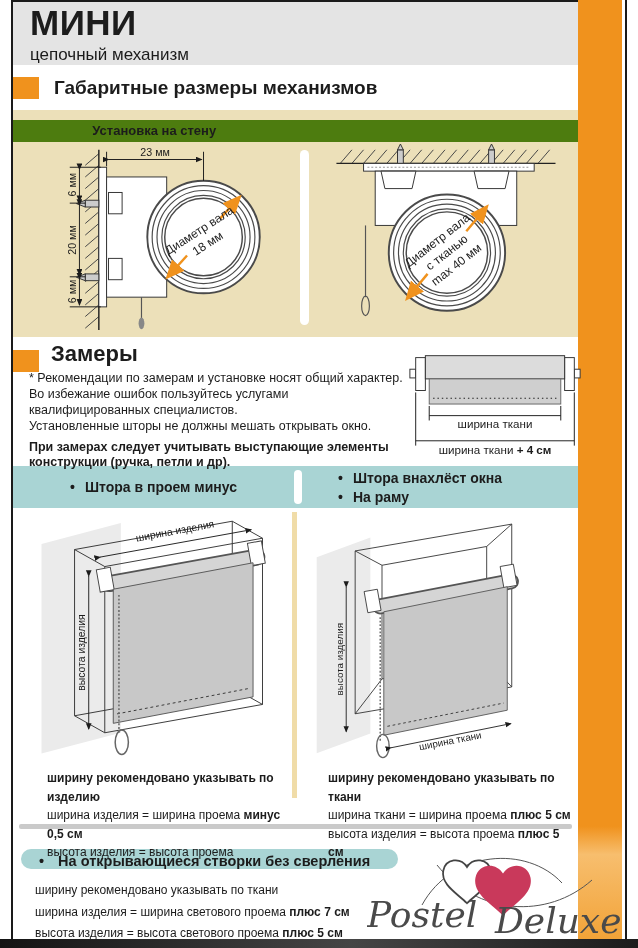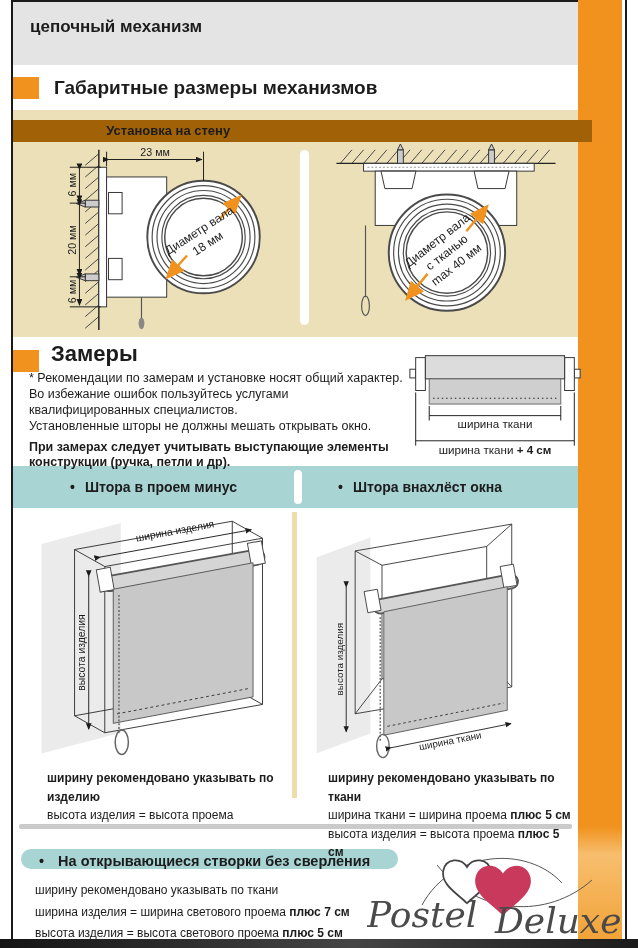--- a/index.html
+++ b/index.html
@@ -9,28 +9,28 @@
   .border-top{position:absolute;left:11px;top:0;width:567px;height:2px;background:#1a1a1a;}
   .border-right{position:absolute;left:625px;top:0;width:2px;height:948px;background:#1a1a1a;}
   .orange-bar{position:absolute;left:578px;top:0;width:44px;height:939px;
     background:linear-gradient(180deg,#F0921D 0%,#F0921D 88%,#F7BE6E 91%,#F2A338 100%);}
   .bottom-bar{position:absolute;left:0;bottom:0;width:638px;height:9px;
     background:linear-gradient(90deg,#141414,#454545 55%,#1c1c1c);}
   .content{position:absolute;left:13px;top:2px;width:565px;}
 
   .hdr{height:63px;background:#E4E4E4;padding-left:17px;box-sizing:border-box;padding-top:3px;}
   .hdr .title{font-size:35px;font-weight:bold;line-height:1.05;letter-spacing:.5px;}
-  .hdr .subtitle{font-size:17px;font-weight:bold;margin-top:12px;}
+  .hdr .subtitle{font-size:17px;font-weight:normal;margin-top:3px;}
 
   .sec-head{height:45px;display:flex;align-items:center;}
   .sq{width:26px;height:22px;background:#F0921D;flex:0 0 auto;}
   .sec-head .txt{font-size:19px;font-weight:bold;margin-left:15px;}
 
   .panel{height:227px;background:#ECE0B9;position:relative;}
-  .panel .titleband{position:absolute;left:0;top:10px;width:100%;height:22px;background:#a16207;display:flex;padding-left:14px;}
+  .panel .titleband{position:absolute;left:0;top:10px;width:100%;height:22px;background:#4d7c0f;display:flex;}
   .panel .titleband div{width:50%;text-align:center;font-size:13px;font-weight:bold;line-height:22px;}
   .panel .vdivider{position:absolute;left:287px;top:40px;bottom:12px;width:9px;background:#fff;border-radius:5px;}
   .panel svg{position:absolute;top:34px;}
   .panel svg.wall{left:6px;}
   .panel svg.ceiling{left:294px;}
 
   .measure{height:125px;position:relative;}
   .measure .sq{position:absolute;left:0;top:9px;}
   .measure h3{margin:4px 0 4px 38px;font-size:22px;}
   .measure .body{margin-left:16px;width:378px;font-size:12.5px;line-height:1.27;}
@@ -70,20 +70,21 @@
 
 <div class="page">
   <div class="orange-bar"></div>
   <div class="border-left"></div>
   <div class="border-top"></div>
   <div class="border-right"></div>
 
   <div class="content">
 
     <div class="hdr">
+      <div class="title">МИНИ</div>
       <div class="subtitle">цепочный механизм</div>
     </div>
 
     <div class="sec-head">
       <div class="sq"></div>
       <div class="txt">Габаритные размеры механизмов</div>
     </div>
 
     <div class="panel">
       <div class="titleband">
@@ -256,20 +257,21 @@
     </div>
 
     <div class="tealbar">
       <div class="cell-l">
         <span class="bullet">•</span>
         <span>Штора в проем минус</span>
       </div>
       <div class="vsep"></div>
       <div class="cell-r">
         <div><span class="bullet">•</span><span>Штора внахлёст окна</span></div>
+        <div><span class="bullet">•</span><span>На раму</span></div>
       </div>
     </div>
 
     <div class="windows">
       <div class="bdiv"></div>
 
       <div class="col">
         <svg width="278" height="255" viewBox="0 0 290 270">
           <defs>
             <marker id="ab2" markerWidth="8" markerHeight="8" refX="6" refY="3" orient="auto">
@@ -299,20 +301,21 @@
             <line x1="90" y1="52" x2="250" y2="23" marker-start="url(#ab2)" marker-end="url(#ab2)"></line>
           </g>
           <text class="dimtxt" x="170" y="28" text-anchor="middle" transform="rotate(-10.5 170 28)">ширина изделия</text>
           <g stroke="#1c1c1c" stroke-width="1">
             <line x1="78" y1="72" x2="78" y2="234" marker-start="url(#ab2)" marker-end="url(#ab2)"></line>
           </g>
           <text class="dimtxt" x="70" y="157" text-anchor="middle" transform="rotate(-90 70 153)">высота изделия</text>
         </svg>
         <div class="rules">
           <div class="t">ширину рекомендовано указывать по изделию</div>
+          <div><span>ширина изделия = ширина проема </span><b>минус 0,5 см</b></div>
           <div><span>высота изделия = высота проема</span></div>
         </div>
       </div>
 
       <div class="col r">
         <svg width="278" height="255" viewBox="0 0 290 285">
           <polygon points="15,55 75,33 75,252 15,274" fill="#ebebeb"></polygon>
           <g fill="none" stroke="#333" stroke-width="1">
             <polygon points="58,48 233,18 233,200 58,230"></polygon>
             <polygon points="88,64 205,43 205,170 88,191"></polygon>

